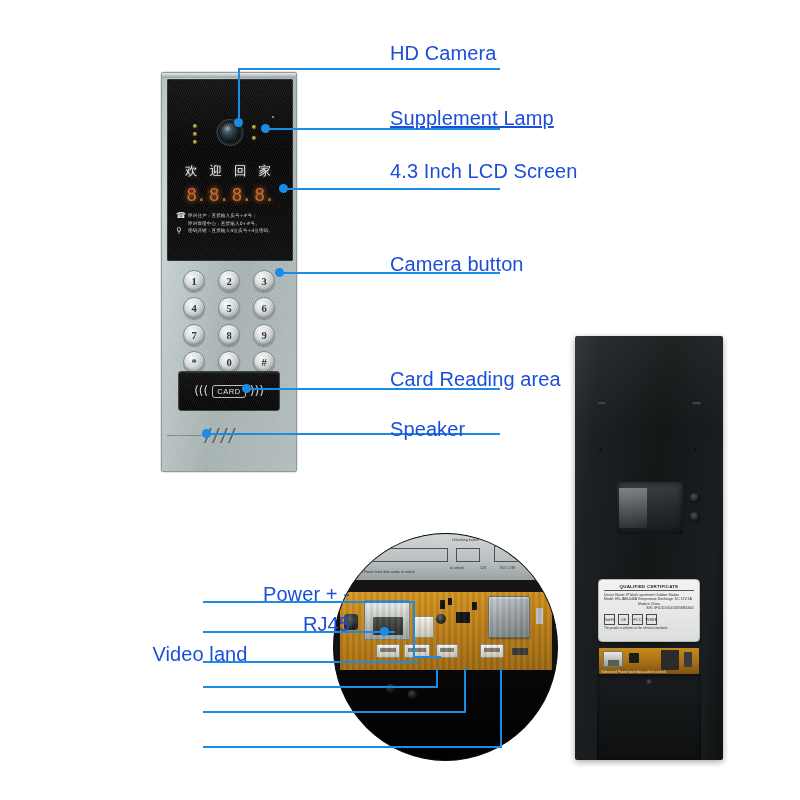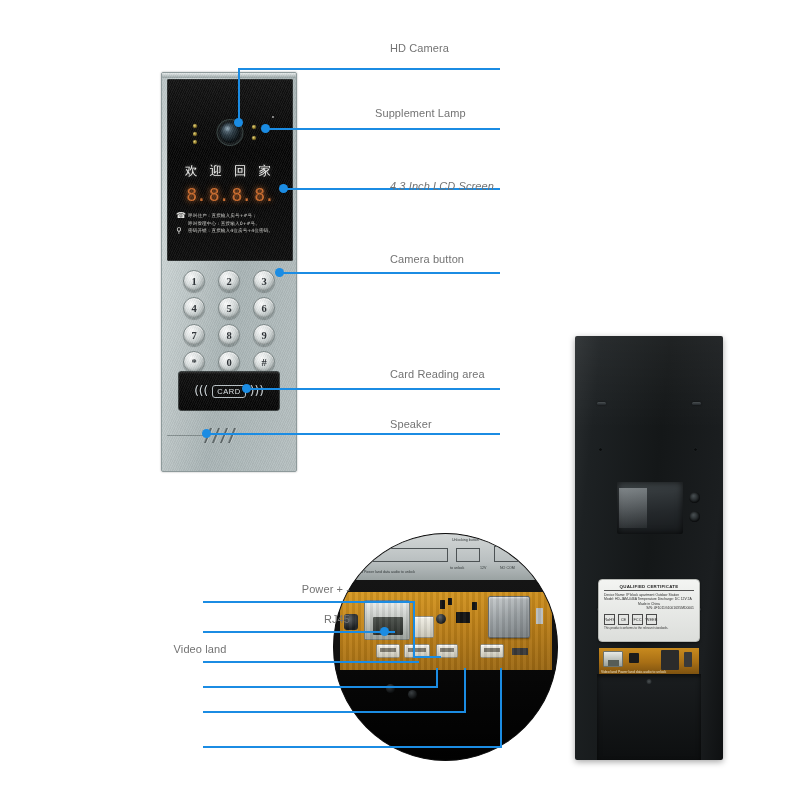--- a/index.html
+++ b/index.html
@@ -12,22 +12,22 @@
   }
   #stage {
     position: relative;
     width: 800px; height: 800px;
     background: #ffffff;
   }
 
   
   .callout-label {
     position: absolute;
-    font-size: 11px;
-    color: #737373;
+    font-size: 20px;
+    color: #1d4ed8;
     white-space: nowrap;
     letter-spacing: 0.1px;
   }
   .callout-label.right { text-align: left; }
   .callout-label.leftal { text-align: right; }
 
   
   .lead {
     position: absolute;
     background: #1b8ce3;
@@ -575,22 +575,22 @@
   <div class="dot" style="left:275px; top:268px;"></div>
   <div class="lead h" style="left:279px; top:272px; width:221px;"></div>
 
   <div class="dot" style="left:242px; top:384px;"></div>
   <div class="lead h" style="left:246px; top:388px; width:254px;"></div>
 
   <div class="dot" style="left:202px; top:429px;"></div>
   <div class="lead h" style="left:206px; top:433px; width:294px;"></div>
 
   <div class="callout-label right" style="left:390px; top:42px;">HD Camera</div>
-  <div class="callout-label right" style="left:375px; top:107px;">Supplement Lamp</div>
-  <div class="callout-label right" style="left:390px; top:180px;font-style:italic;">4.3 Inch LCD Screen</div>
+  <div class="callout-label right" style="left:390px; top:107px;text-decoration:underline;">Supplement Lamp</div>
+  <div class="callout-label right" style="left:390px; top:160px;">4.3 Inch LCD Screen</div>
   <div class="callout-label right" style="left:390px; top:253px;">Camera button</div>
   <div class="callout-label right" style="left:390px; top:368px;">Card Reading area</div>
   <div class="callout-label right" style="left:390px; top:418px;">Speaker</div>
 
   <div class="lead h" style="left:203px; top:601px; width:212px;"></div>
   <div class="lead v" style="left:413px; top:601px; height:57px;"></div>
   <div class="lead h" style="left:413px; top:656px; width:28px;"></div>
 
   <div class="lead h" style="left:203px; top:631px; width:192px;"></div>
   <div class="lead h" style="left:373px; top:631px; width:22px;"></div>

